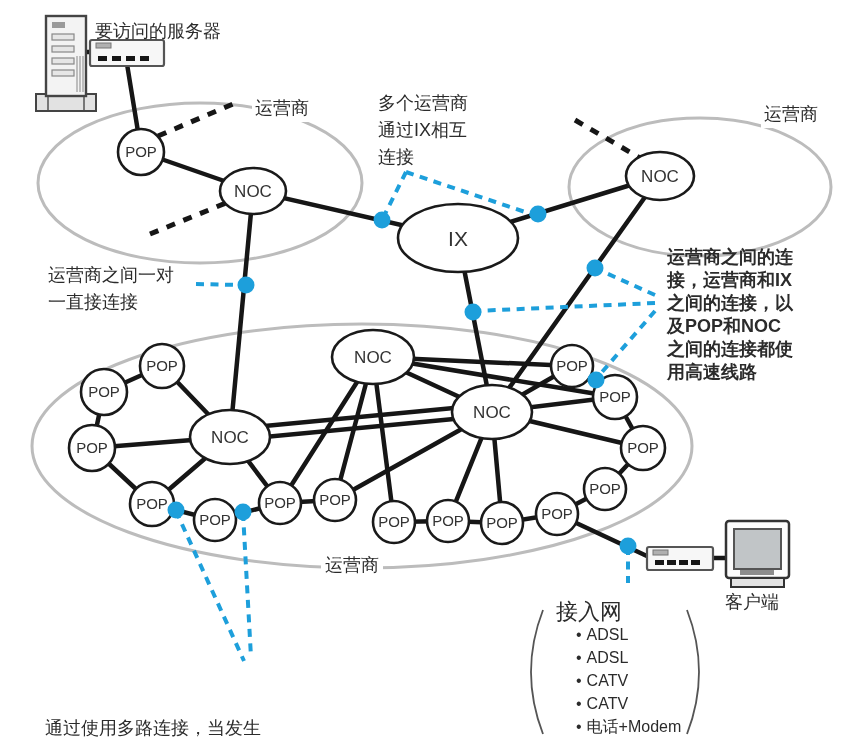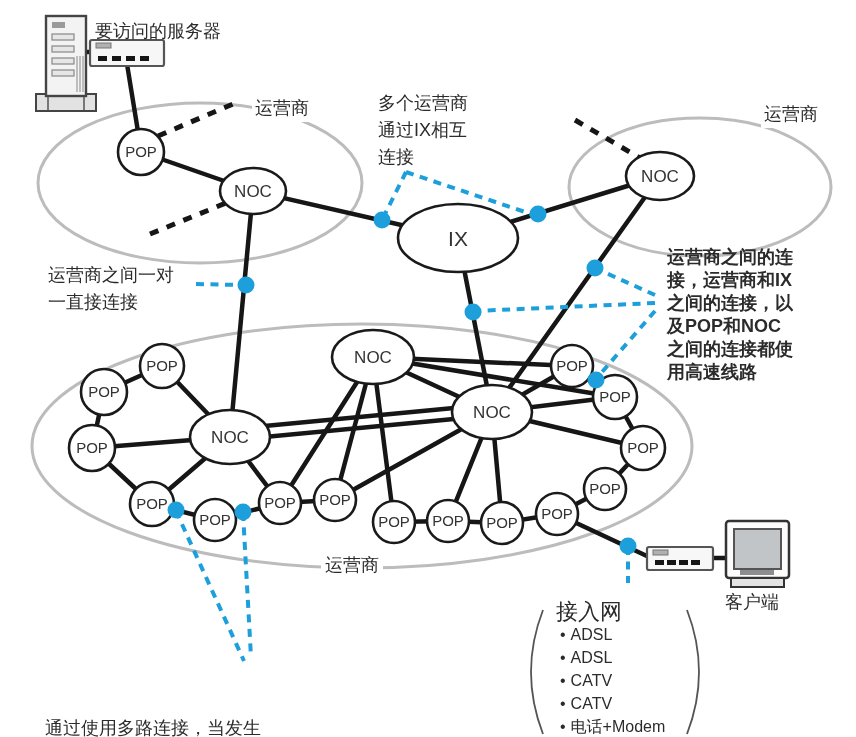--- a/index.html
+++ b/index.html
@@ -13,21 +13,21 @@
   .a-c1{left:252px;top:95px;background:#fff;padding:0 3px;}
   .a-c2{left:761px;top:101px;background:#fff;padding:0 3px;}
   .a-c3{left:321px;top:552px;background:#fff;padding:0 4px;}
   .a-ix{left:378px;top:90px;}
   .a-direct{left:48px;top:262px;}
   .a-fast{left:667px;top:246px;line-height:23px;width:175px;font-weight:bold;}
   .a-fault{left:45px;top:671px;line-height:26px;margin-top:44px;}
   .a-client{left:725px;top:589px;}
   .access{position:absolute;left:556px;top:586px;}
   .access-title{font-size:22px;line-height:22px;color:#2b2b2b;margin-top:15px;}
-  .access-item{font-size:16px;line-height:23px;color:#2b2b2b;padding-left:4px;}
+  .access-item{font-size:16px;line-height:23px;color:#2b2b2b;padding-left:4px;margin-left:16px;}
   .access-item .blt{margin-right:5px;}
 </style>
 </head>
 <body>
 
 <div class="stage">
 
   <svg width="856" height="737" viewBox="0 0 856 737">
       <ellipse cx="200" cy="183" rx="162" ry="80" fill="none" stroke="#bcbcbc" stroke-width="3"></ellipse>
       <ellipse cx="700" cy="187" rx="131" ry="69" fill="none" stroke="#bcbcbc" stroke-width="3"></ellipse>

